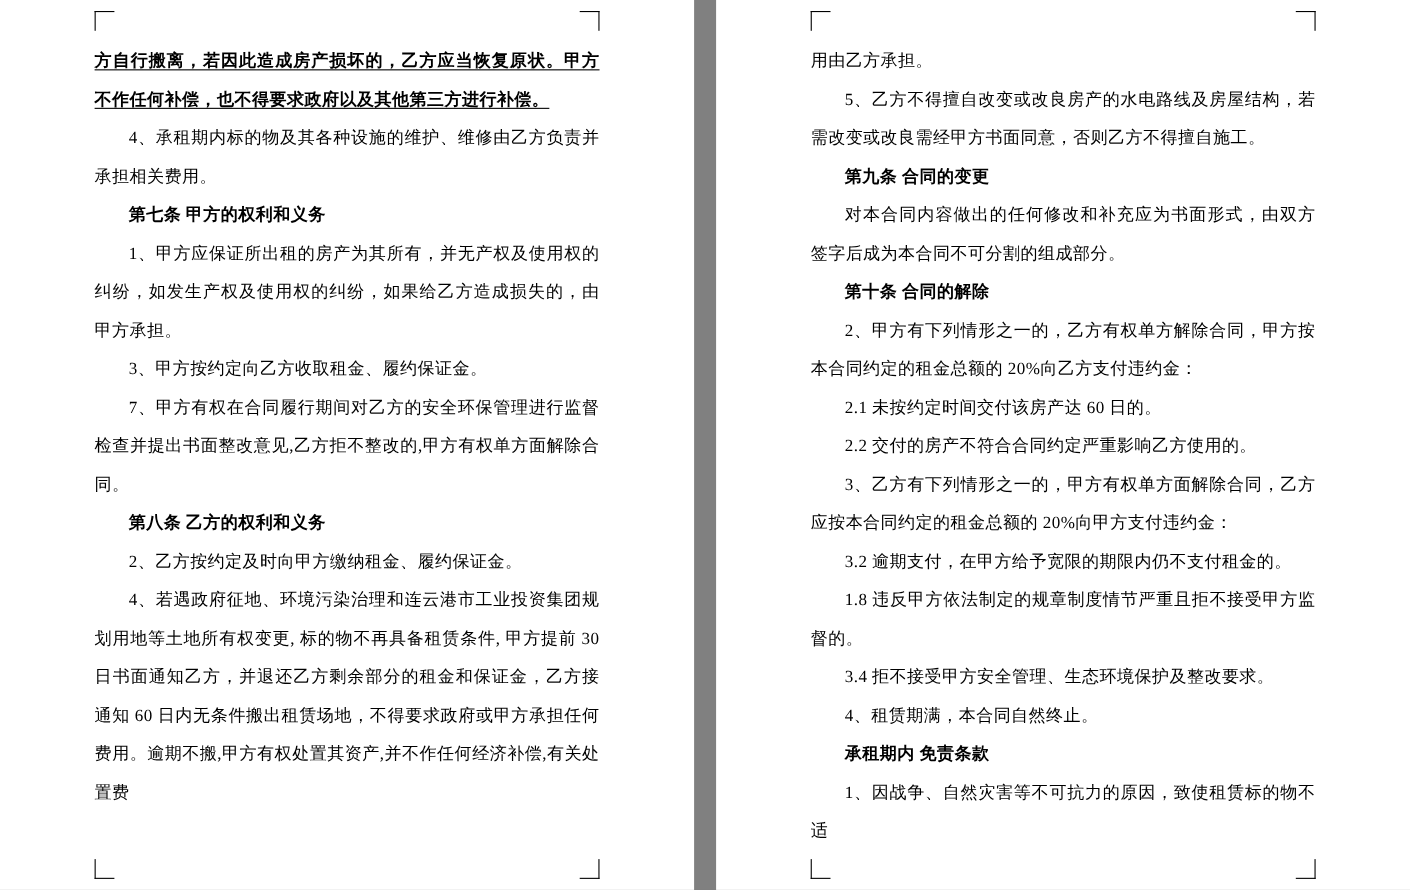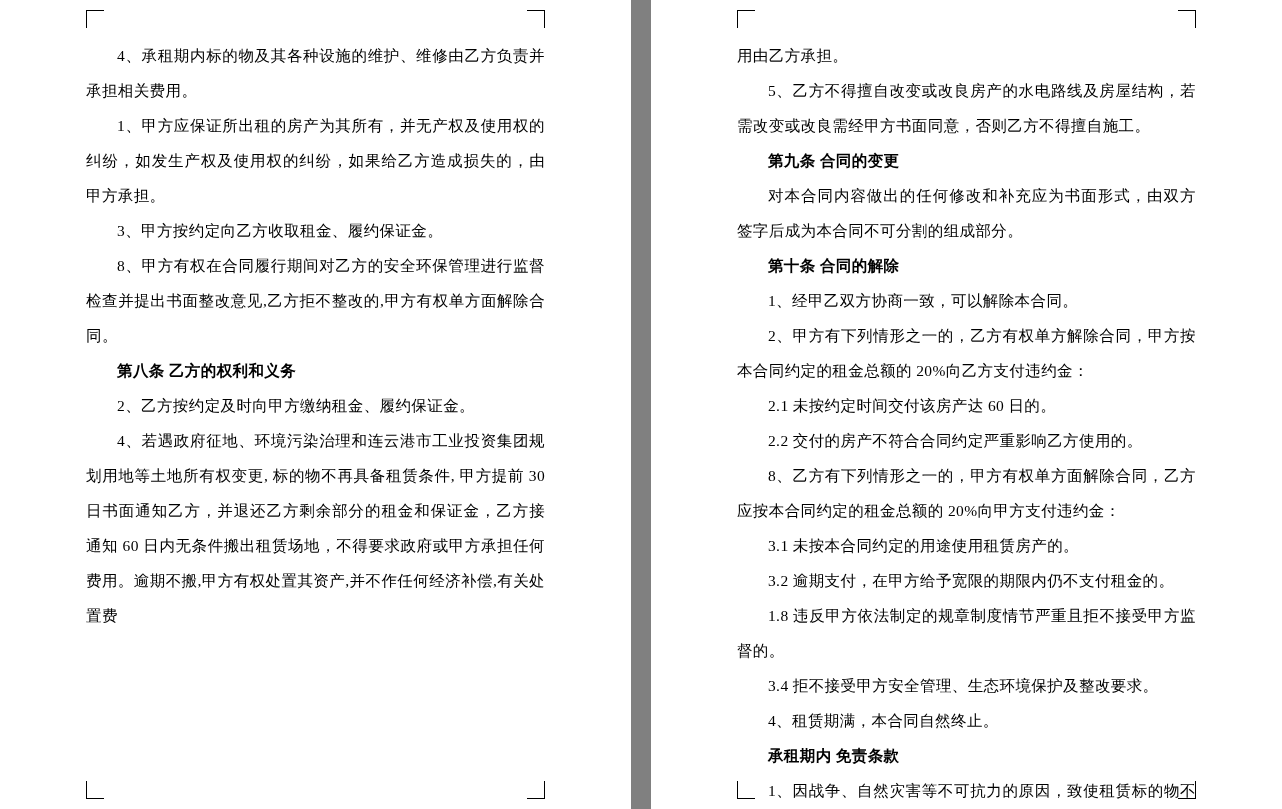--- a/index.html
+++ b/index.html
@@ -122,24 +122,26 @@
     <div class="mark bl">
         <span class="v"></span>
         <span class="h"></span>
       </div>
     <div class="mark br">
         <span class="v"></span>
         <span class="h"></span>
       </div>
 
     <div class="content">
+      <p class="lead bold-underline">方自行搬离，若因此造成房产损坏的，乙方应当恢复原状。甲方不作任何补偿，也不得要求政府以及其他第三方进行补偿。</p>
       <p class="indent">4、承租期内标的物及其各种设施的维护、维修由乙方负责并承担相关费用。</p>
+      <p class="heading">第七条 甲方的权利和义务</p>
       <p class="indent">1、甲方应保证所出租的房产为其所有，并无产权及使用权的纠纷，如发生产权及使用权的纠纷，如果给乙方造成损失的，由甲方承担。</p>
       <p class="indent">3、甲方按约定向乙方收取租金、履约保证金。</p>
-      <p class="indent">8、甲方有权在合同履行期间对乙方的安全环保管理进行监督检查并提出书面整改意见,乙方拒不整改的,甲方有权单方面解除合同。</p>
+      <p class="indent">7、甲方有权在合同履行期间对乙方的安全环保管理进行监督检查并提出书面整改意见,乙方拒不整改的,甲方有权单方面解除合同。</p>
       <p class="heading">第八条 乙方的权利和义务</p>
       <p class="indent">2、乙方按约定及时向甲方缴纳租金、履约保证金。</p>
       <p class="indent">4、若遇政府征地、环境污染治理和连云港市工业投资集团规划用地等土地所有权变更, 标的物不再具备租赁条件, 甲方提前 30 日书面通知乙方，并退还乙方剩余部分的租金和保证金，乙方接通知 60 日内无条件搬出租赁场地，不得要求政府或甲方承担任何费用。逾期不搬,甲方有权处置其资产,并不作任何经济补偿,有关处置费</p>
     </div>
   </div>
 
   <div class="gutter"></div>
 
   <div class="page page-right">
     <div class="mark tl">
@@ -158,26 +160,24 @@
         <span class="v"></span>
         <span class="h"></span>
       </div>
 
     <div class="content">
       <p class="lead">用由乙方承担。</p>
       <p class="indent">5、乙方不得擅自改变或改良房产的水电路线及房屋结构，若需改变或改良需经甲方书面同意，否则乙方不得擅自施工。</p>
       <p class="heading">第九条 合同的变更</p>
       <p class="indent">对本合同内容做出的任何修改和补充应为书面形式，由双方签字后成为本合同不可分割的组成部分。</p>
       <p class="heading">第十条 合同的解除</p>
-      <p class="indent">1、经甲乙双方协商一致，可以解除本合同。</p>
       <p class="indent">2、甲方有下列情形之一的，乙方有权单方解除合同，甲方按本合同约定的租金总额的 20%向乙方支付违约金：</p>
       <p class="indent">2.1 未按约定时间交付该房产达 60 日的。</p>
       <p class="indent">2.2 交付的房产不符合合同约定严重影响乙方使用的。</p>
-      <p class="indent">8、乙方有下列情形之一的，甲方有权单方面解除合同，乙方应按本合同约定的租金总额的 20%向甲方支付违约金：</p>
-      <p class="indent">3.1 未按本合同约定的用途使用租赁房产的。</p>
+      <p class="indent">3、乙方有下列情形之一的，甲方有权单方面解除合同，乙方应按本合同约定的租金总额的 20%向甲方支付违约金：</p>
       <p class="indent">3.2 逾期支付，在甲方给予宽限的期限内仍不支付租金的。</p>
       <p class="indent">1.8 违反甲方依法制定的规章制度情节严重且拒不接受甲方监督的。</p>
       <p class="indent">3.4 拒不接受甲方安全管理、生态环境保护及整改要求。</p>
       <p class="indent">4、租赁期满，本合同自然终止。</p>
       <p class="heading">承租期内 免责条款</p>
       <p class="indent">1、因战争、自然灾害等不可抗力的原因，致使租赁标的物不适</p>
     </div>
   </div>
 
 </div>

